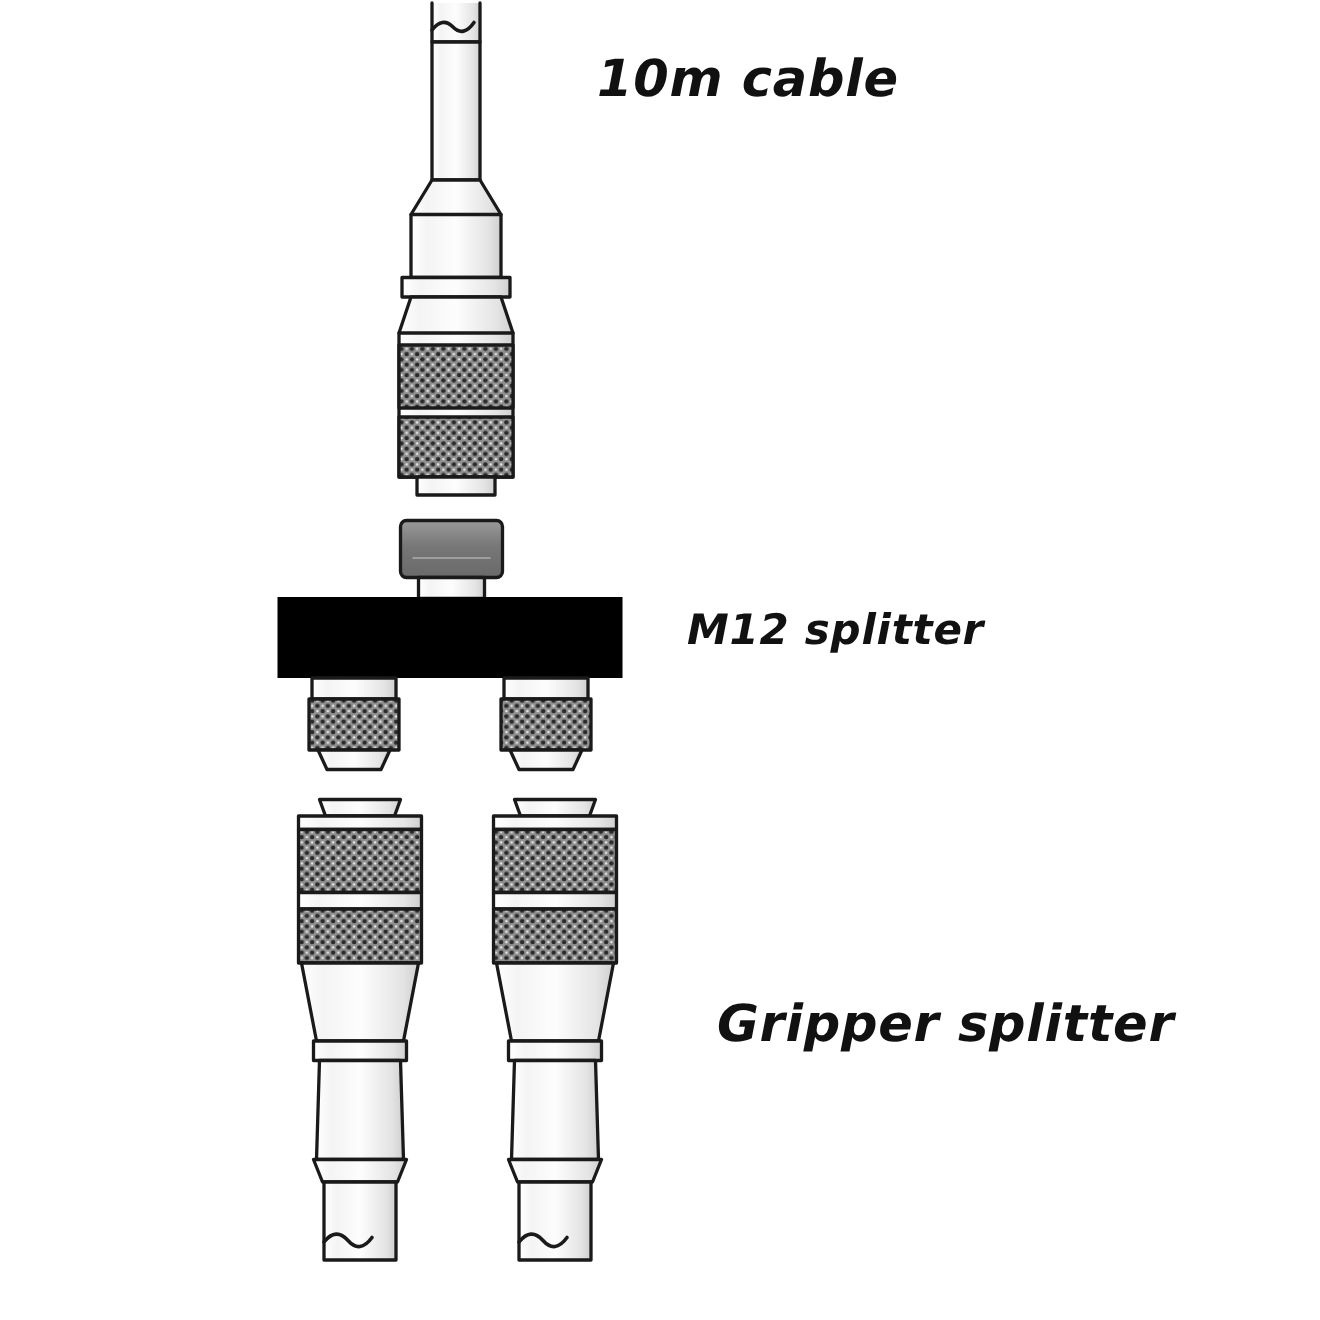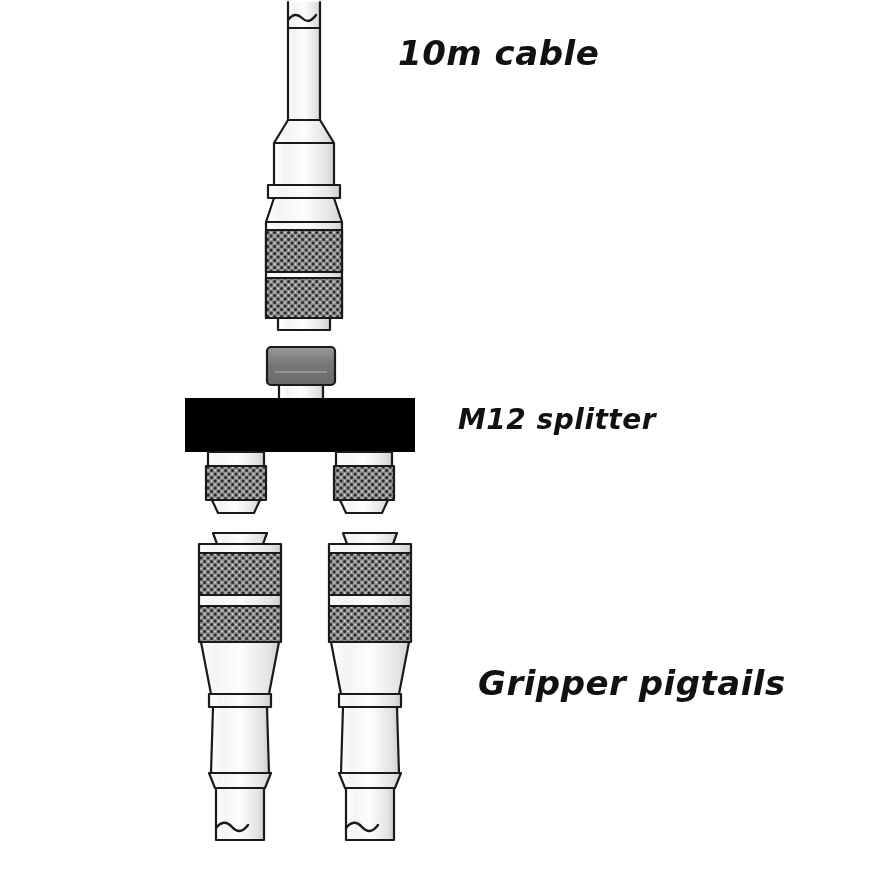--- a/index.html
+++ b/index.html
@@ -99,15 +99,15 @@
       <path d="M339,773 L345,788 L395,788 L401,773 Z"></path>
       <rect x="346" y="788" width="48" height="52"></rect>
       <path d="M346,828 q8,-10 16,-1 q8,9 16,-2" fill="none" stroke-width="2.4"></path>
     </g>
   </svg>
 
   <div class="label" id="lbl-cable">10m cable</div>
 
   <div class="label" id="lbl-splitter">M12 splitter</div>
 
-  <div class="label" id="lbl-pigtails">Gripper pigtails</div>
+  <div class="label" id="lbl-pigtails">Gripper splitter</div>
 
 </div>
 
 </body></html>

